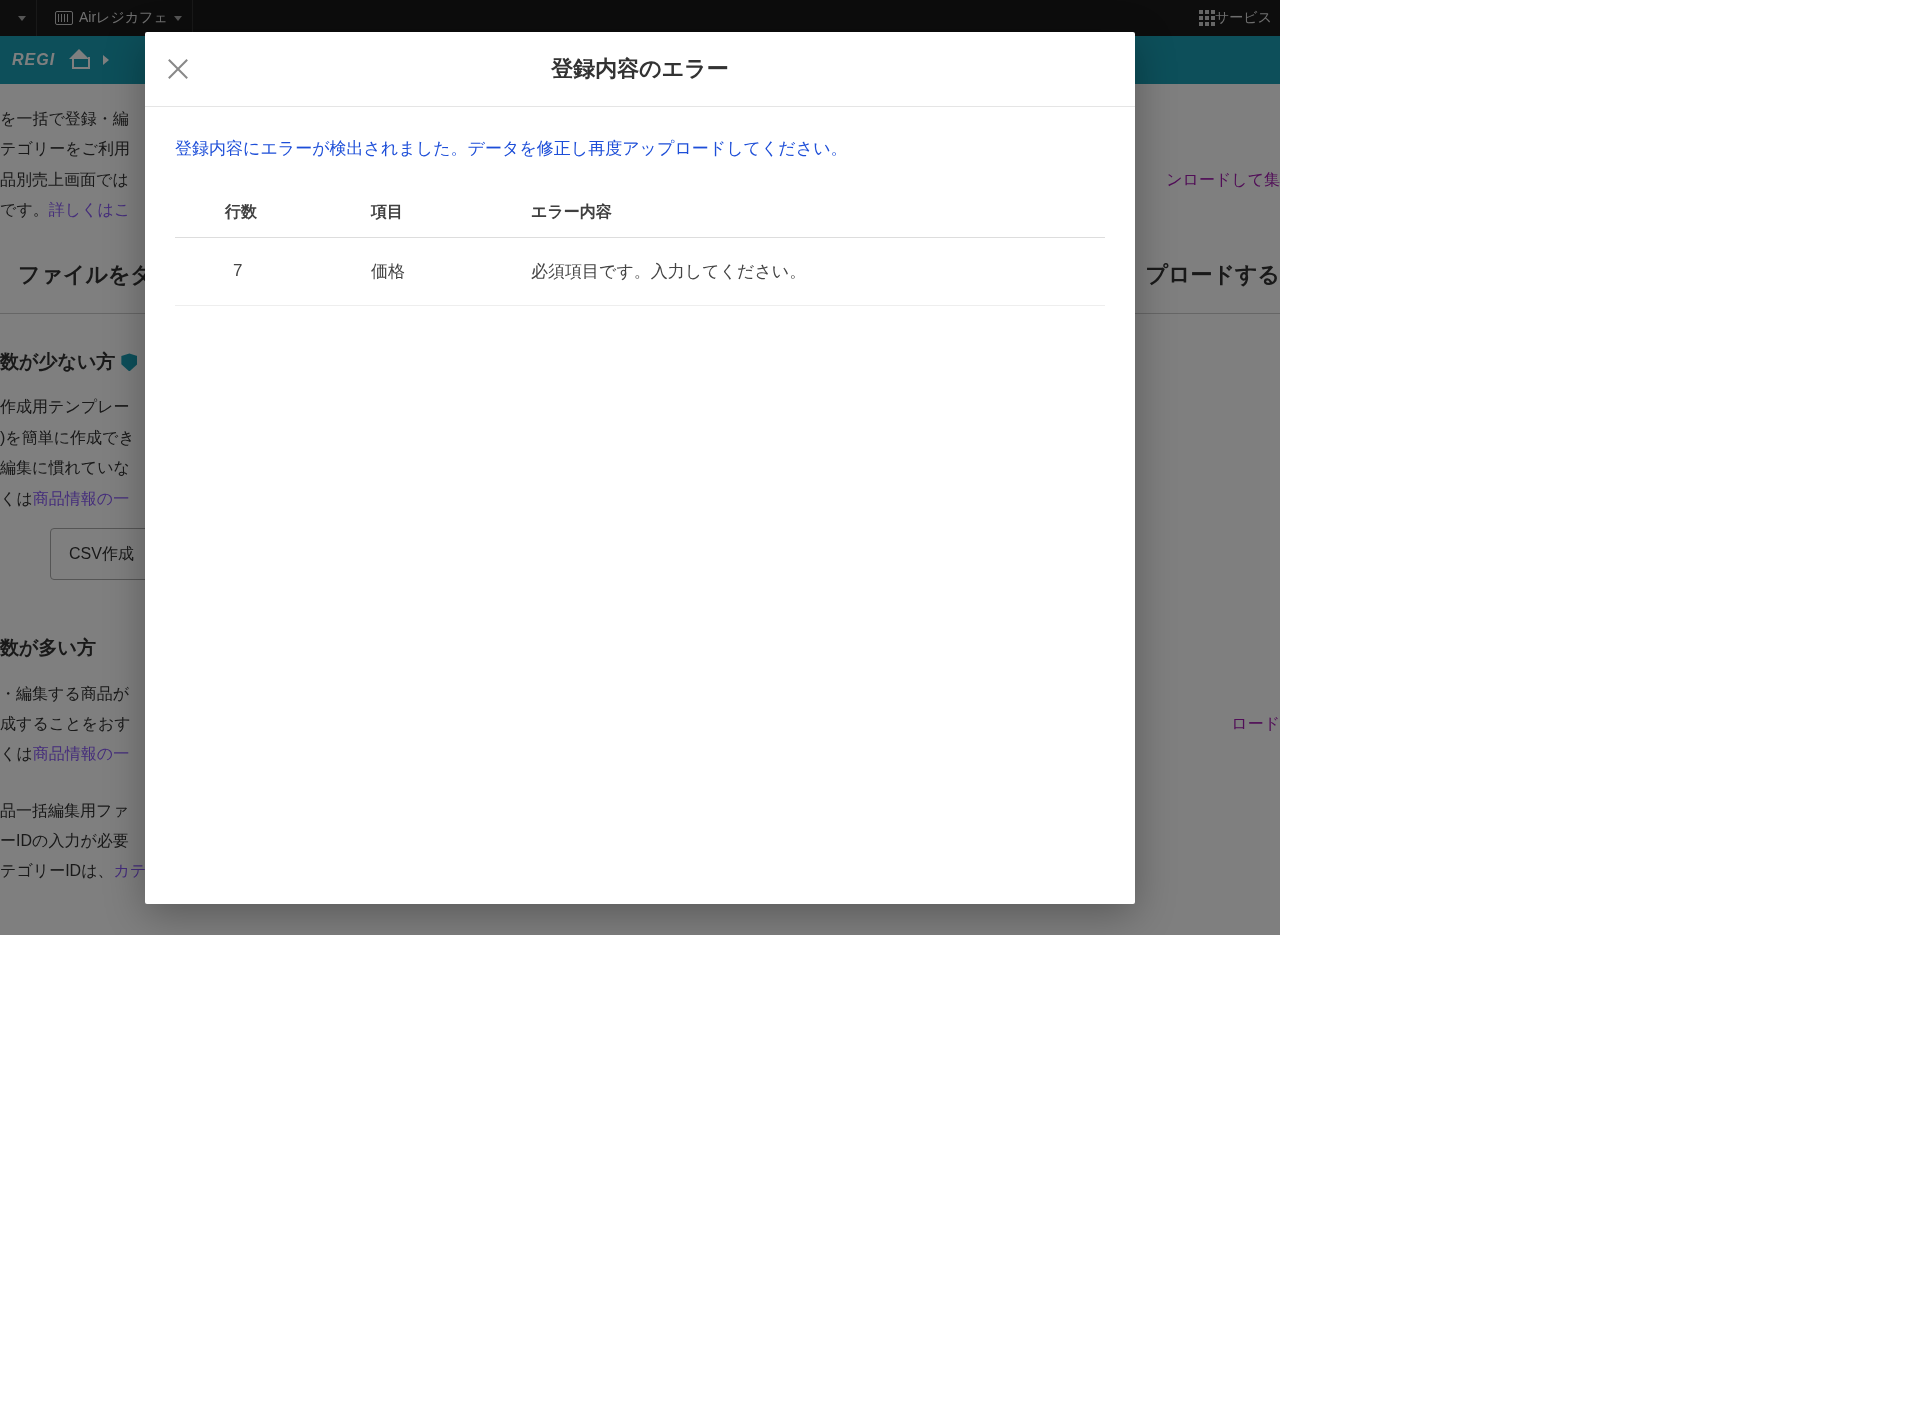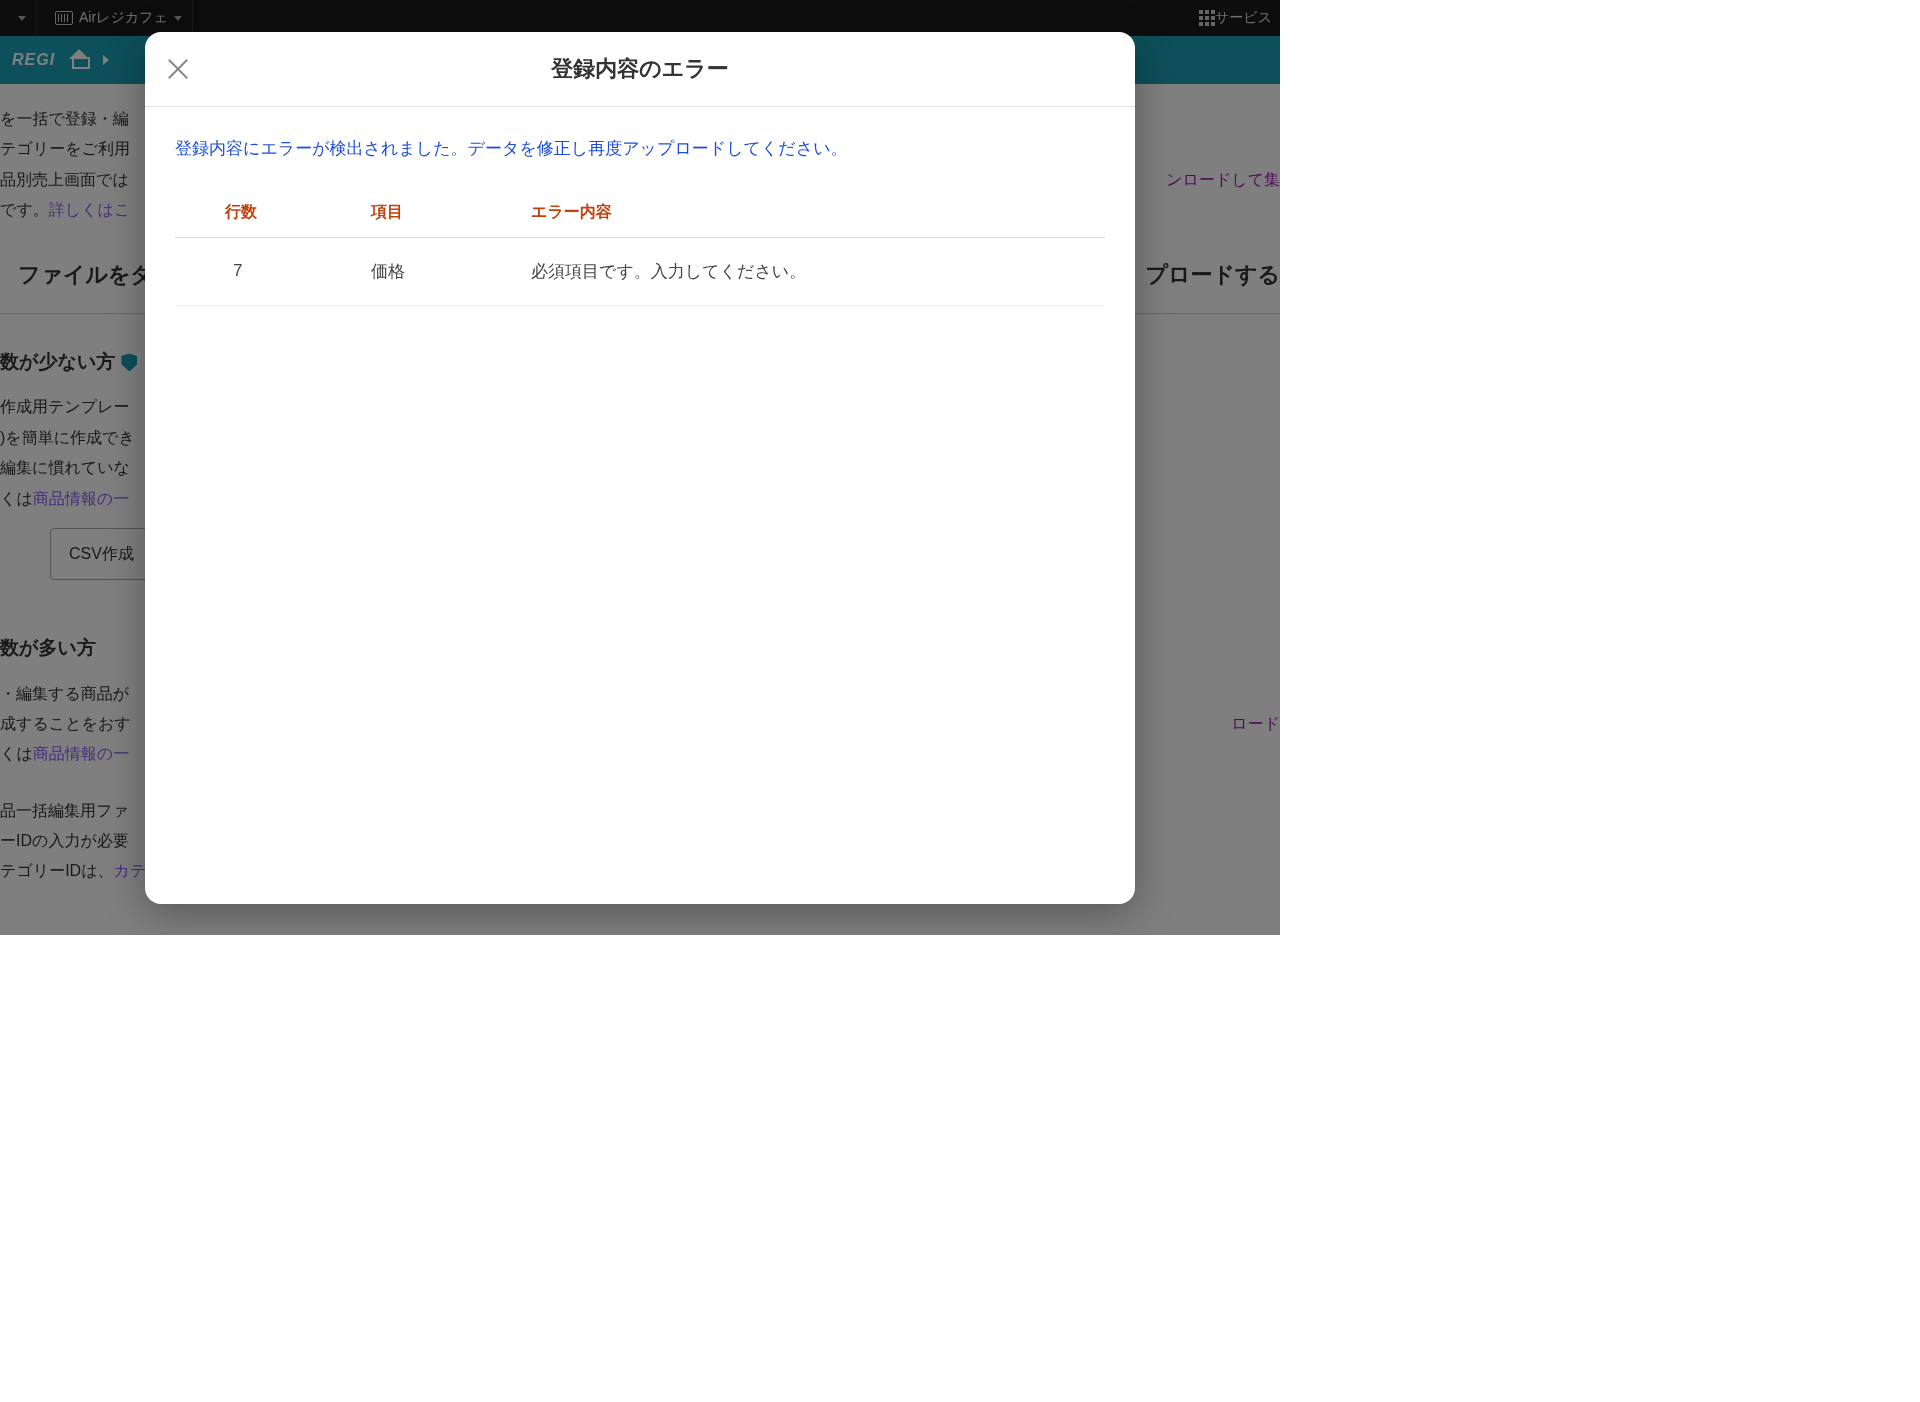--- a/index.html
+++ b/index.html
@@ -161,21 +161,21 @@
       display: flex;
       align-items: flex-start;
       justify-content: center;
       padding-top: 32px;
     }
 
     
     .modal {
       background: #fff;
       width: 990px;
-      border-radius: 16px;
+      border-radius: 2px;
       box-shadow: 0 10px 40px rgba(0,0,0,0.3);
       overflow: hidden;
       height: 872px;
     }
     .modal-header {
       position: relative;
       border-bottom: 1px solid #e5e5e5;
       padding: 22px 20px;
       text-align: center;
     }
@@ -214,21 +214,21 @@
     }
 
     .error-table {
       width: 100%;
       border-collapse: collapse;
     }
     .error-table th {
       text-align: left;
       font-size: 16px;
       font-weight: 700;
-      color: #c2410c;
+      color: #404040;
       padding: 14px 16px;
       border-bottom: 1px solid #ddd;
     }
     .error-table th:first-child { padding-left: 50px; width: 180px; }
     .error-table th:nth-child(2) { width: 160px; }
     .error-table td {
       font-size: 17px;
       color: #444;
       padding: 22px 16px;
       border-bottom: 1px solid #eee;

